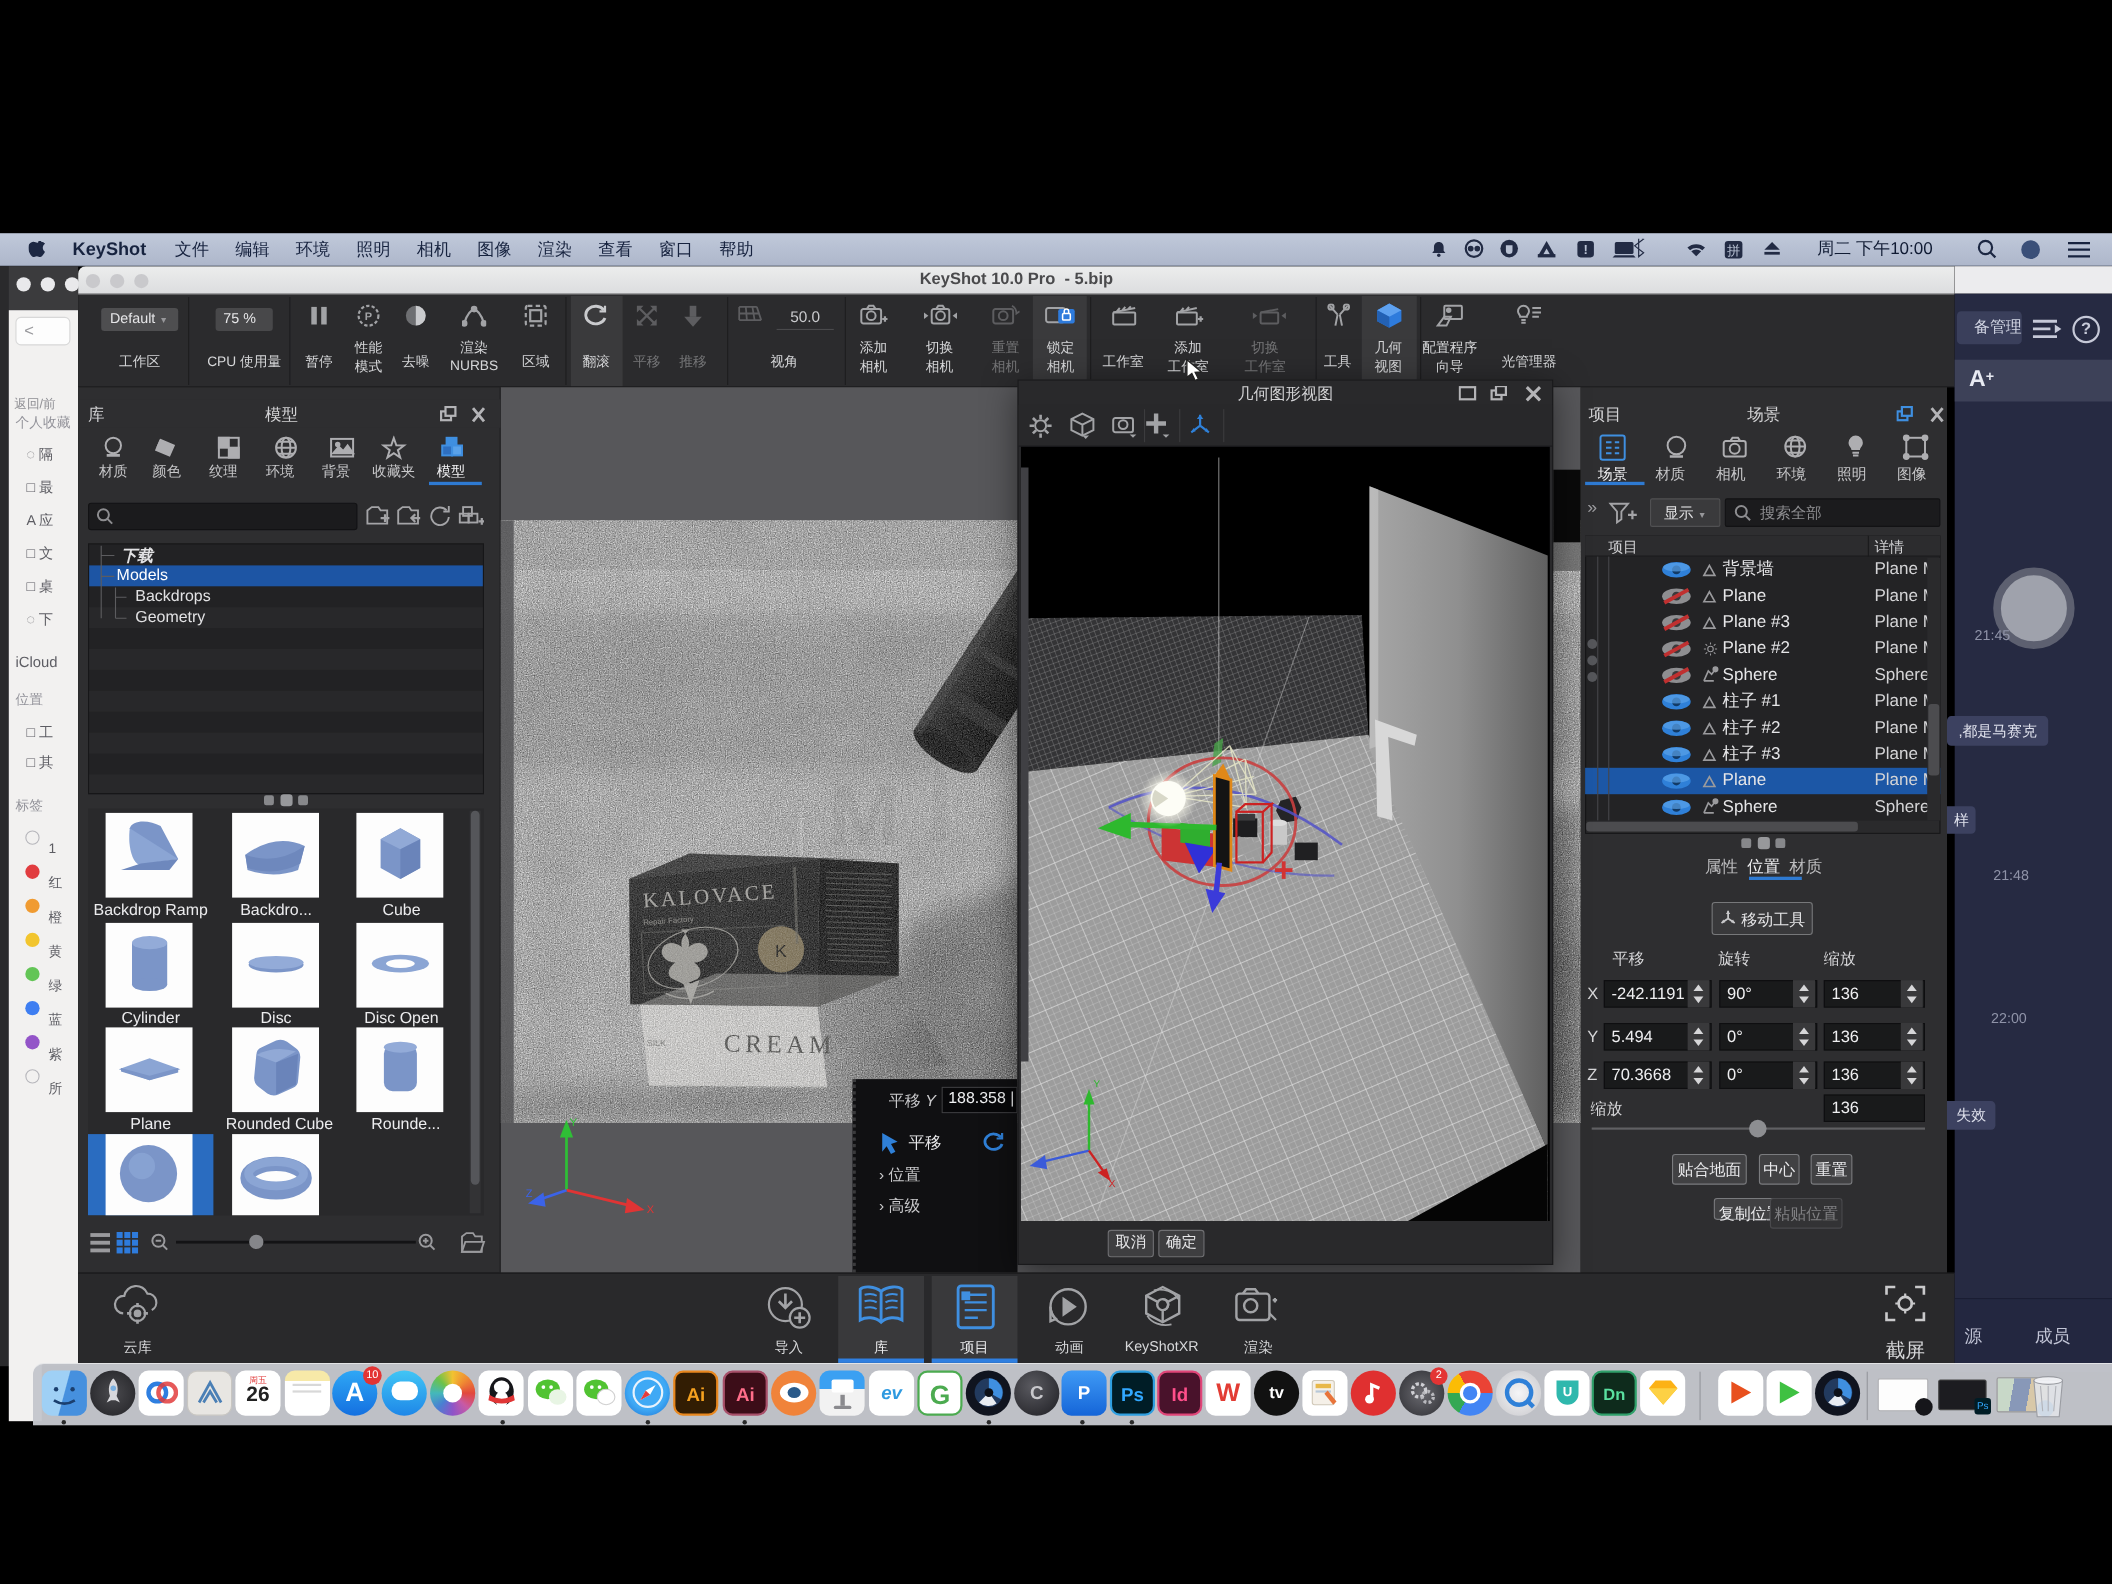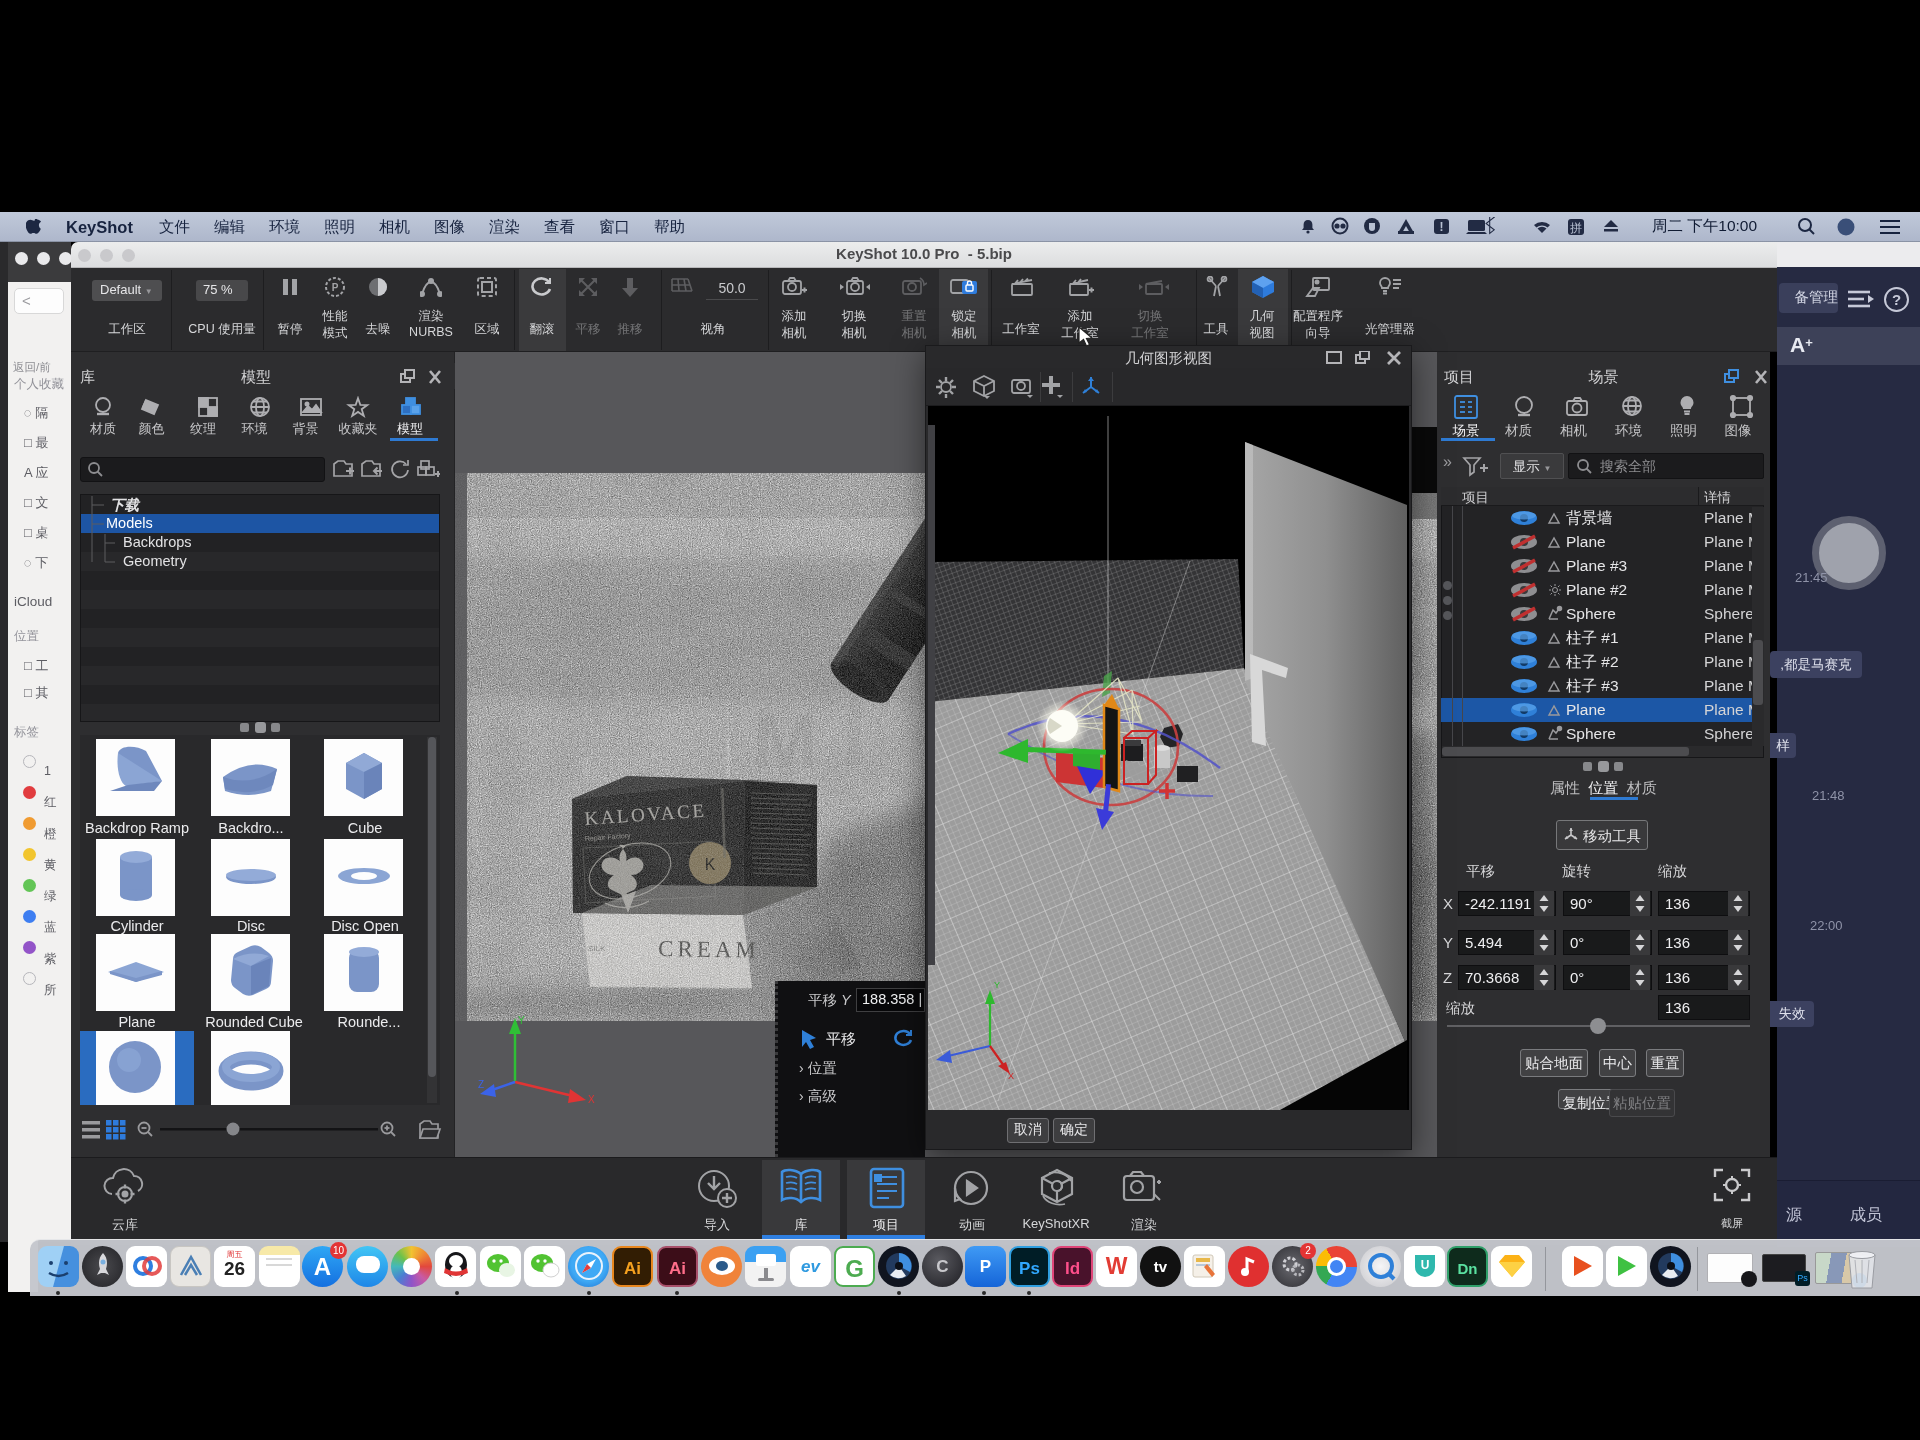--- a/index.html
+++ b/index.html
@@ -1024,21 +1024,21 @@
       <circle cx="16" cy="19" r="6"></circle>
       <path d="M36 14h4M38 12v4" stroke-width="2"></path>
       <path d="M33 26l6 6" stroke-width="2"></path>
     </svg>
 <div class="lbl" style="left:1114px;top:1216px;width:60px;font-size:13px;">渲染</div>
 <svg class="abs" style="left:1712px;top:1166px" width="40" height="42" viewBox="0 0 40 42" stroke="#c9c9cb" fill="none" stroke-width="2.4">
       <path d="M3 11V4h8M29 4h8v7M37 27v7h-8M11 34H3v-7"></path>
       <circle cx="20" cy="19" r="6"></circle>
       <path d="M20 10v4M20 24v4M11 19h4M25 19h4" stroke-width="2"></path>
     </svg>
-<div class="lbl" style="left:1702px;top:1216px;width:60px;font-size:11px;">截屏</div>
+<div class="lbl" style="left:1702px;top:1216px;width:60px;font-size:18px;">截屏</div>
 
 <div class="abs" style="left:1777px;top:242px;width:143px;height:25px;background:#ececee;"></div>
 <div class="abs" style="left:1777px;top:267px;width:143px;height:980px;background:#262a42;"></div>
 <div class="abs" style="left:1779px;top:283px;width:59px;height:30px;background:#3a3f5b;border-radius:4px;color:#d3d6e4;font-size:14.5px;text-align:right;padding-top:5px;">备管理</div>
 <svg class="abs" style="left:1848px;top:289px" width="28" height="20" viewBox="0 0 28 20" stroke="#c6c9d8" stroke-width="2.6" fill="none">
       <line x1="0" y1="3" x2="22" y2="3"></line>
       <line x1="0" y1="10" x2="16" y2="10"></line>
       <line x1="0" y1="17" x2="22" y2="17"></line>
       <path d="M20 6v8l6-4z" fill="#c6c9d8" stroke="none"></path>
     </svg>

